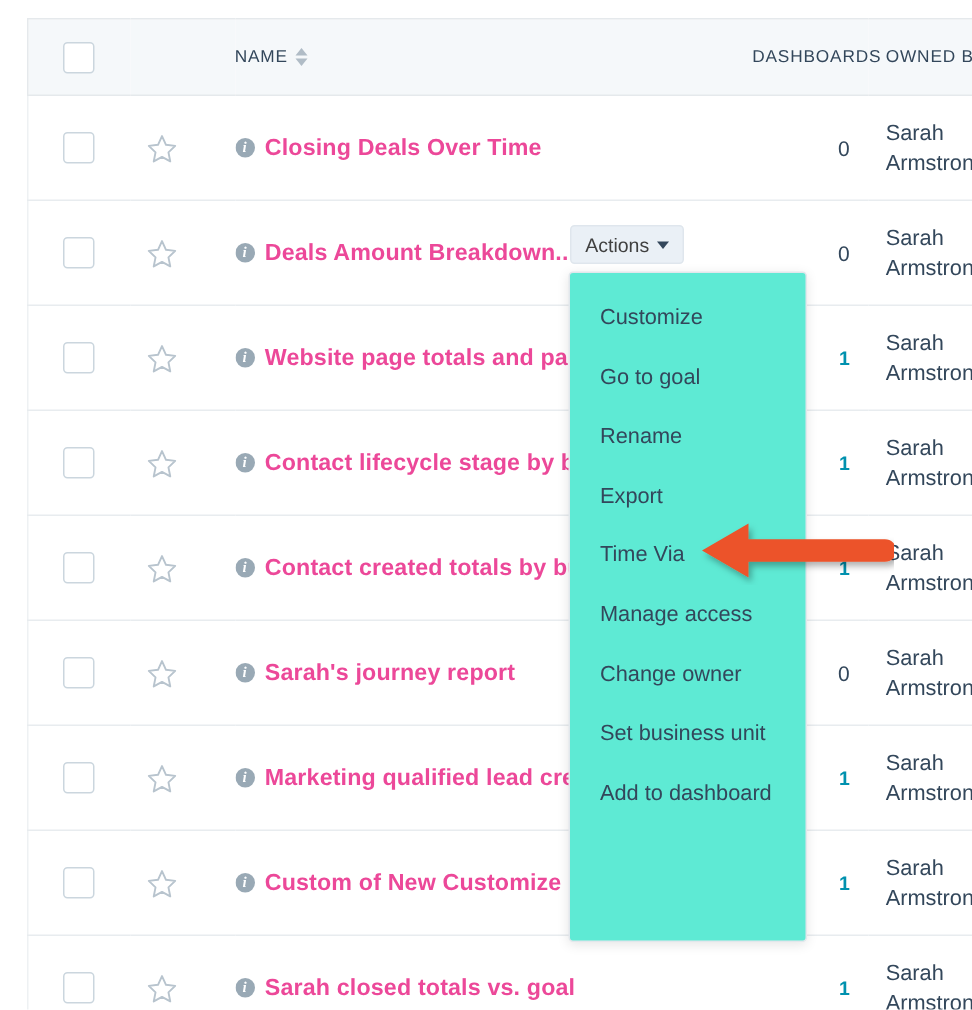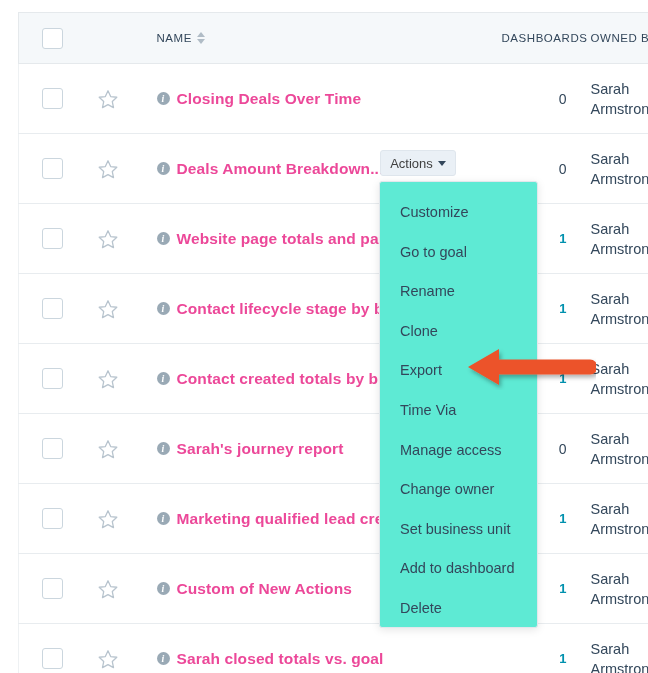--- a/index.html
+++ b/index.html
@@ -403,21 +403,21 @@
             <div class="checkbox"></div>
           </td>
           <td>
             <svg class="star" viewBox="0 0 24 24" fill="none" stroke="currentColor" stroke-width="1.4" stroke-linejoin="round">
               <polygon points="12,3 14.9,9.3 21.6,10.1 16.7,14.8 18,21.4 12,18.1 6,21.4 7.3,14.8 2.4,10.1 9.1,9.3"></polygon>
             </svg>
           </td>
           <td>
             <div class="name-cell">
               <span class="info-icon">i</span>
-              <a class="name-link" href="#">Custom of New Actions</a>
+              <a class="name-link" href="#">Custom of New Customize</a>
             </div>
           </td>
           <td class="dash-count linked">1</td>
           <td class="owner">
             <div>Sarah</div>
             <div>Armstrong</div>
           </td>
         </tr>
         <tr>
           <td class="td-check">
@@ -446,28 +446,26 @@
 
 <div id="actions-button">
   <span>Actions</span>
   <span class="caret"></span>
 </div>
 
 <div id="actions-menu">
     <div class="menu-item">Customize</div>
     <div class="menu-item">Go to goal</div>
     <div class="menu-item">Rename</div>
-    <div class="menu-item">Clone</div>
     <div class="menu-item">Export</div>
     <div class="menu-item">Time Via</div>
     <div class="menu-item">Manage access</div>
     <div class="menu-item">Change owner</div>
     <div class="menu-item">Set business unit</div>
     <div class="menu-item">Add to dashboard</div>
-    <div class="menu-item">Delete</div>
   </div>
 
 <svg id="annotation-arrow" viewBox="0 0 130 44" xmlns="http://www.w3.org/2000/svg">
   <defs>
     <filter id="arrowShadow" x="-25%" y="-45%" width="160%" height="200%">
       <feDropShadow dx="2" dy="3" stdDeviation="2.2" flood-color="#000000" flood-opacity="0.30"></feDropShadow>
     </filter>
   </defs>
   <g filter="url(#arrowShadow)">
     <path id="arrow-path" d="M2,21 L33,3 L33,13.5 L124,13.5 A6.5,6.5 0 0 1 124,28.5 L33,28.5 L33,39 Z" fill="#ec5329"></path>

